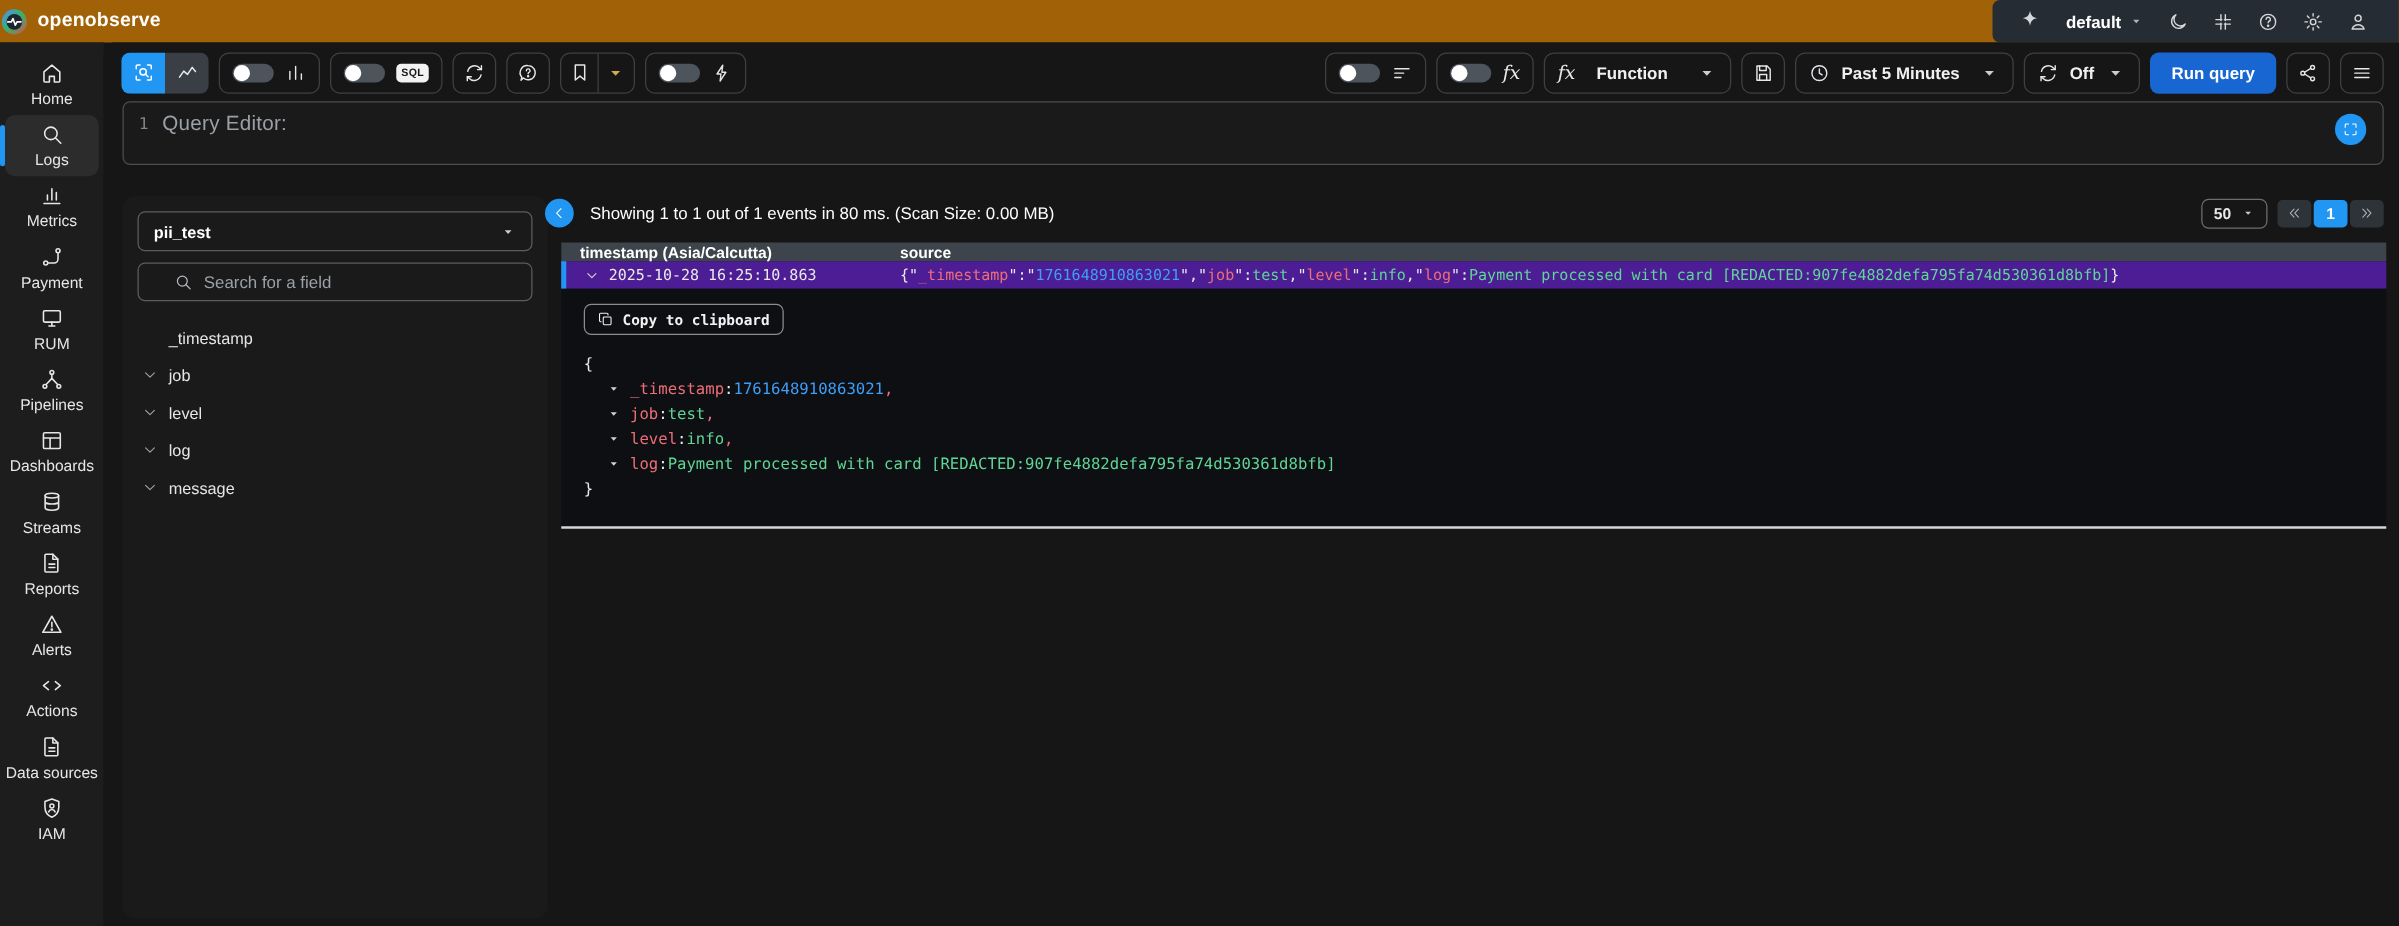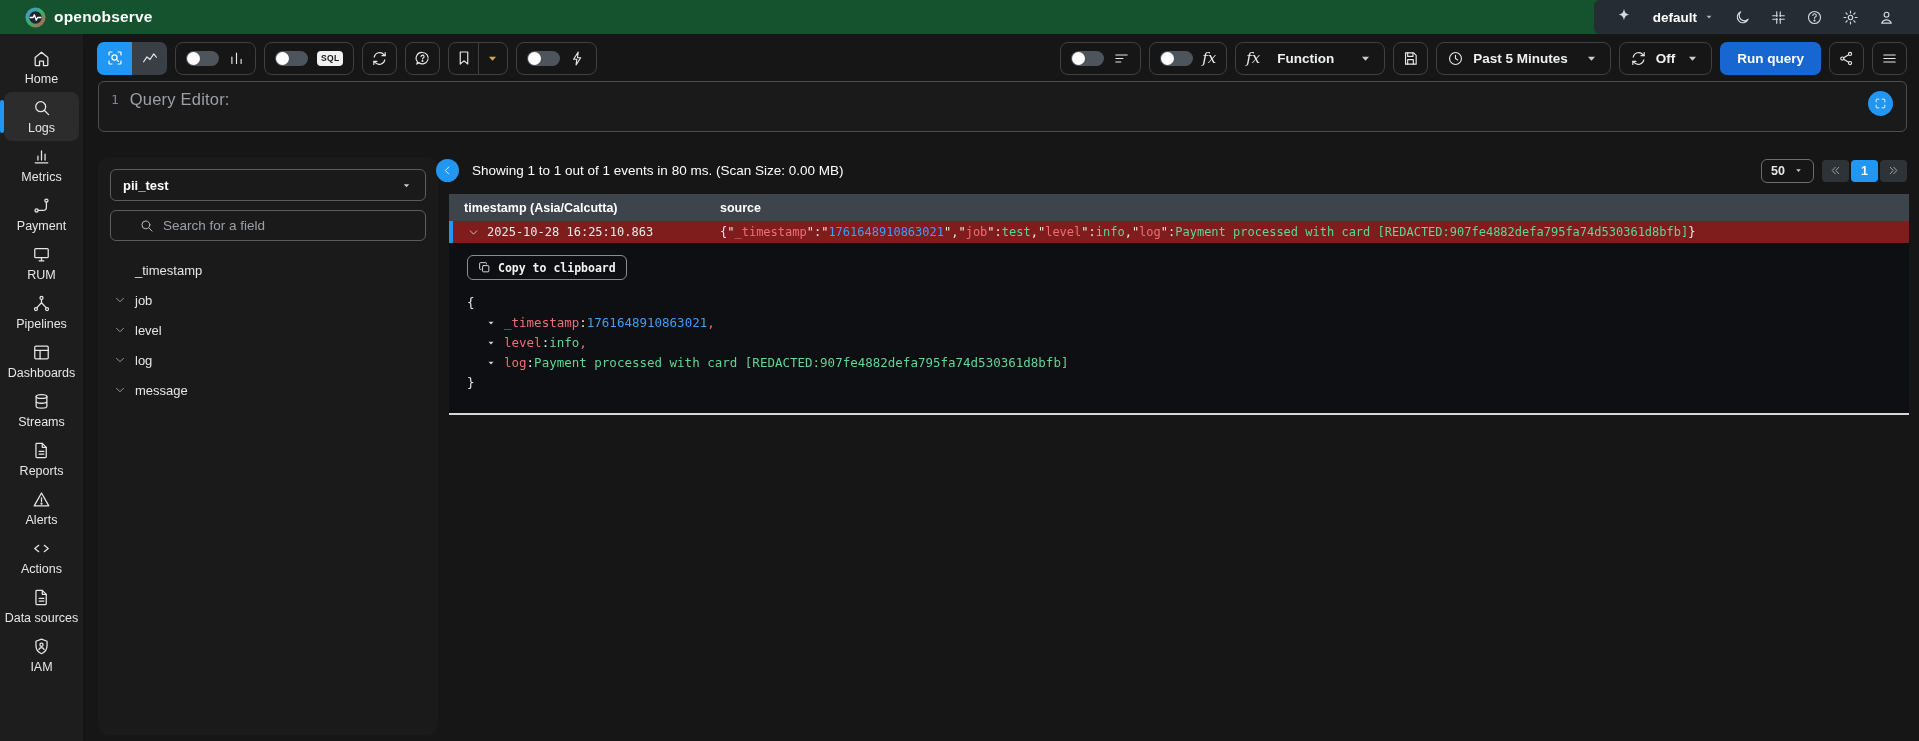--- a/index.html
+++ b/index.html
@@ -8,21 +8,21 @@
     background:#151515;
     font-family:"Liberation Sans", sans-serif;
     color:#e8e8e8;
     font-size:13px;
   }
   svg { display:block; }
   .icon { display:inline-flex; align-items:center; justify-content:center; }
   .icon svg { width:100%; height:100%; }
 
   
-  .topbar { height:34px; background:#14532d; display:flex; align-items:center; padding-left:24px; }
+  .topbar { height:34px; background:#a16207; display:flex; align-items:center; }
   .brand { display:flex; align-items:center; gap:7px; }
   .brand-logo { width:23px; height:23px; }
   .brand-name { font-weight:700; font-size:15.5px; color:#ffffff; letter-spacing:.2px; }
   .topbar-right { margin-left:auto; height:34px; background:#252c34; display:flex; align-items:center; gap:19px; padding:0 24px 0 20px; border-radius:6px 0 0 6px; }
   .topbar-right .icon { width:17px; height:17px; color:#d4d8dc; cursor:pointer; }
   .sparkle { width:20px !important; height:20px !important; color:#f2f3f4; }
   .org-select { display:flex; align-items:center; gap:6px; color:#fff; font-weight:700; font-size:13.5px; cursor:pointer; }
   .org-select .icon { width:12px; height:12px; color:#aeb4ba; }
 
   
@@ -91,24 +91,24 @@
   .pagination { margin-left:auto; display:flex; align-items:center; gap:8px; padding-right:2px; }
   .page-size { border:1px solid #6d6d6d; border-radius:6px; height:24px; display:flex; align-items:center; gap:8px; padding:0 9px; font-size:12.5px; font-weight:700; cursor:pointer; }
   .page-size .caret { width:11px; height:11px; }
   .pager { display:flex; gap:2px; }
   .pg-btn { width:27px; height:22px; border-radius:4px; background:#2e3338; color:#aab0b6; display:flex; align-items:center; justify-content:center; border:none; cursor:pointer; }
   .pg-btn .icon { width:13px; height:13px; }
   .pg-btn.page-current { background:var(--accent); color:#fff; font-size:12.5px; font-weight:700; font-family:inherit; }
 
   
   .log-table { font-family:"DejaVu Sans Mono", monospace; }
-  .lt-head { display:flex; height:27px; background:#3e444b; align-items:center; font-family:"Liberation Sans",sans-serif; font-weight:700; font-size:12.5px; color:#ffffff; }
+  .lt-head { display:flex; height:15px; background:#3e444b; align-items:center; font-family:"Liberation Sans",sans-serif; font-weight:700; font-size:12.5px; color:#ffffff; }
   .lt-col-ts { width:271px; flex-shrink:0; padding-left:15px; }
   .lt-col-src { flex:1; min-width:0; }
-  .lt-row { display:flex; height:22px; background:#7f1d1d; border-left:4px solid var(--accent); align-items:center; font-size:12px; cursor:pointer; }
+  .lt-row { display:flex; height:22px; background:#4c1d95; border-left:4px solid var(--accent); align-items:center; font-size:12px; cursor:pointer; }
   .lt-row .lt-col-ts { width:267px; display:flex; align-items:center; gap:7px; padding-left:14px; color:#e9e9e9; }
   .row-chev { width:13px; height:13px; color:#d8d8d8; flex-shrink:0; }
   .lt-src-line { flex:1; min-width:0; white-space:nowrap; overflow:hidden; font-size:12px; }
   .tok-plain { color:#e9e9e9; }
   .tok-key { color:var(--json-key); }
   .tok-number { color:var(--json-number); }
   .tok-string { color:var(--json-string); }
 
   
   .detail { background:#0d0f12; padding:12px 14px 20px 18px; border-bottom:2px solid #d6d6d6; }
@@ -619,20 +619,28 @@
                       </svg>
                     </span>
                     <span><span class="j-key">_timestamp</span><span class="j-colon">:</span><span class="j-number">1761648910863021</span><span class="j-comma">,</span></span>
                   </div>
                   <div class="json-line">
                     <span class="icon json-caret">
                       <svg viewBox="0 0 24 24" fill="none" stroke="currentColor" stroke-width="1.6" stroke-linecap="round" stroke-linejoin="round">
                         <path d="M7 9.5L12 15l5-5.5z" fill="currentColor" stroke="none"></path>
                       </svg>
                     </span>
+                    <span><span class="j-key">job</span><span class="j-colon">:</span><span class="j-string">test</span><span class="j-comma">,</span></span>
+                  </div>
+                  <div class="json-line">
+                    <span class="icon json-caret">
+                      <svg viewBox="0 0 24 24" fill="none" stroke="currentColor" stroke-width="1.6" stroke-linecap="round" stroke-linejoin="round">
+                        <path d="M7 9.5L12 15l5-5.5z" fill="currentColor" stroke="none"></path>
+                      </svg>
+                    </span>
                     <span><span class="j-key">level</span><span class="j-colon">:</span><span class="j-string">info</span><span class="j-comma">,</span></span>
                   </div>
                   <div class="json-line">
                     <span class="icon json-caret">
                       <svg viewBox="0 0 24 24" fill="none" stroke="currentColor" stroke-width="1.6" stroke-linecap="round" stroke-linejoin="round">
                         <path d="M7 9.5L12 15l5-5.5z" fill="currentColor" stroke="none"></path>
                       </svg>
                     </span>
                     <span><span class="j-key">log</span><span class="j-colon">:</span><span class="j-string">Payment processed with card [REDACTED:907fe4882defa795fa74d530361d8bfb]</span></span>
                   </div>

